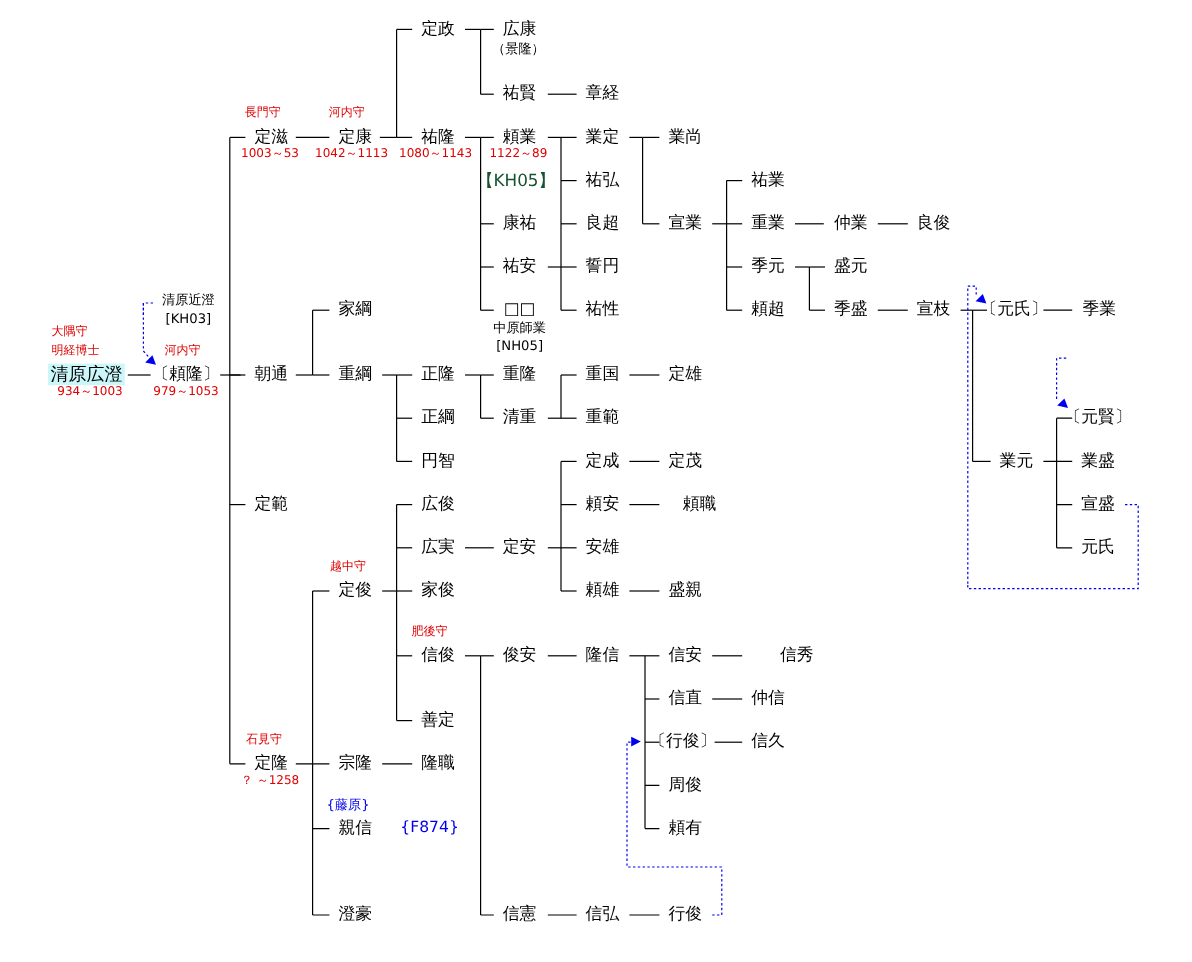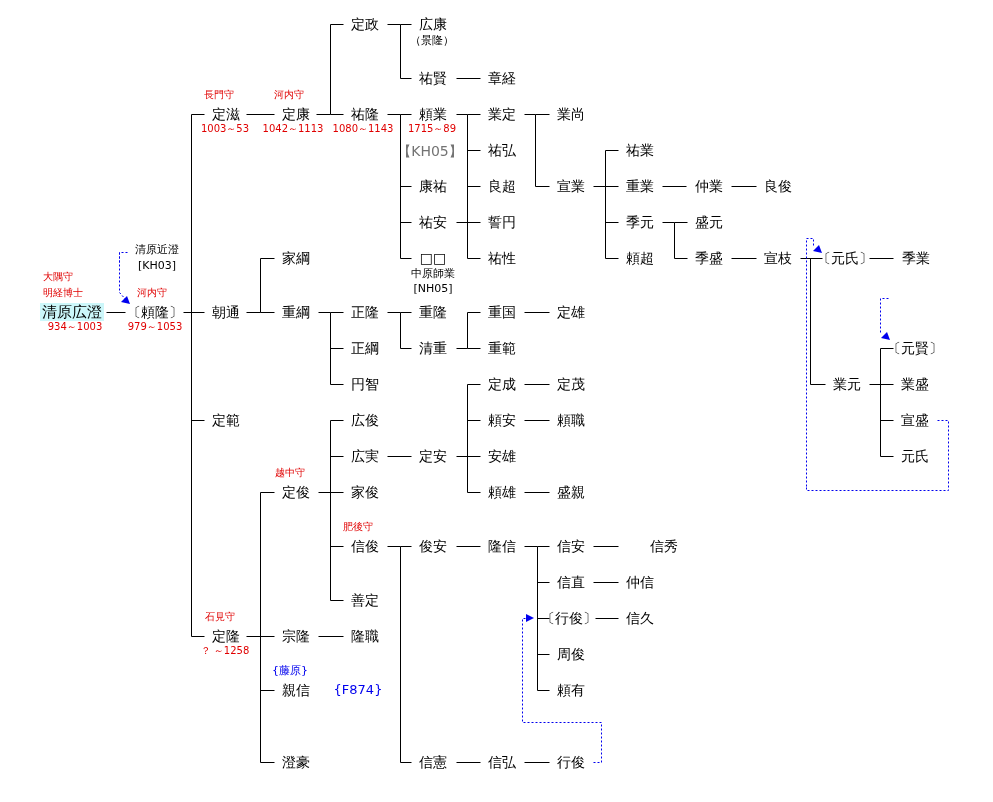--- a/index.html
+++ b/index.html
@@ -5,21 +5,21 @@
   html, body { margin: 0; padding: 0; background: #ffffff; }
   body { width: 993px; height: 802px; position: relative; overflow: hidden;
          font-family: "DejaVu Sans", sans-serif; }
   #canvas { position: absolute; left: 0; top: 0; width: 993px; height: 802px; }
   .n { position: absolute; font-size: 14px; color: #000; white-space: nowrap;
        transform: translate(-50%, -50%); line-height: 16px; }
   .n.hl { background: #ccf7fa; padding: 1px 2px; font-size: 15px; }
   .t { position: absolute; font-size: 10px; color: #e00000; white-space: nowrap;
        transform: translate(-50%, -50%); line-height: 12px; }
   .t.k { color: #000; font-size: 11px; }
-  .t.kr { color: #737373; font-size: 14px; }
+  .t.kr { color: #14532d; font-size: 14px; }
   .t.b { color: #0000ee; font-size: 11px; }
   .t.bb { color: #0000ee; font-size: 13px; }
   svg { position: absolute; left: 0; top: 0; }
 </style>
 </head>
 <body>
 
 <div id="canvas">
   <svg id="lines" width="993" height="802">
       <line x1="106.5" y1="312.5" x2="125.5" y2="312.5" stroke="#000" stroke-width="1"></line>
@@ -205,21 +205,21 @@
   <span class="n" style="left:365px;top:456px">広実</span>
   <span class="n" style="left:365px;top:492px">家俊</span>
   <span class="n" style="left:365px;top:546px">信俊</span>
   <span class="n" style="left:365px;top:600px">善定</span>
   <span class="n" style="left:433px;top:456px">定安</span>
   <span class="n" style="left:502px;top:384px">定成</span>
   <span class="n" style="left:502px;top:420px">頼安</span>
   <span class="n" style="left:502px;top:456px">安雄</span>
   <span class="n" style="left:502px;top:492px">頼雄</span>
   <span class="n" style="left:571px;top:384px">定茂</span>
-  <span class="n" style="left:571px;top:420px">頼職</span>
+  <span class="n" style="left:583px;top:420px">頼職</span>
   <span class="n" style="left:571px;top:492px">盛親</span>
   <span class="n" style="left:433px;top:546px">俊安</span>
   <span class="n" style="left:433px;top:762px">信憲</span>
   <span class="n" style="left:502px;top:546px">隆信</span>
   <span class="n" style="left:502px;top:762px">信弘</span>
   <span class="n" style="left:571px;top:546px">信安</span>
   <span class="n" style="left:571px;top:582px">信直</span>
   <span class="n" style="left:569px;top:618px">〔行俊〕</span>
   <span class="n" style="left:571px;top:654px">周俊</span>
   <span class="n" style="left:571px;top:690px">頼有</span>
@@ -237,21 +237,21 @@
   <span class="t" style="left:75px;top:327px">934～1003</span>
   <span class="t" style="left:152px;top:293px">河内守</span>
   <span class="t" style="left:155px;top:327px">979～1053</span>
   <span class="t k" style="left:157px;top:250px">清原近澄</span>
   <span class="t k" style="left:157px;top:266px">[KH03]</span>
   <span class="t" style="left:219px;top:95px">長門守</span>
   <span class="t" style="left:225px;top:129px">1003～53</span>
   <span class="t" style="left:289px;top:95px">河内守</span>
   <span class="t" style="left:293px;top:129px">1042～1113</span>
   <span class="t" style="left:363px;top:129px">1080～1143</span>
-  <span class="t" style="left:432px;top:129px">1715～89</span>
+  <span class="t" style="left:432px;top:129px">1122～89</span>
   <span class="t kr" style="left:430px;top:151px">【KH05】</span>
   <span class="t k" style="left:432px;top:41px">（景隆）</span>
   <span class="t k" style="left:433px;top:274px">中原師業</span>
   <span class="t k" style="left:433px;top:289px">[NH05]</span>
   <span class="t" style="left:290px;top:473px">越中守</span>
   <span class="t" style="left:358px;top:527px">肥後守</span>
   <span class="t" style="left:220px;top:617px">石見守</span>
   <span class="t" style="left:225px;top:651px">？ ～1258</span>
   <span class="t b" style="left:290px;top:671px">{藤原}</span>
   <span class="t bb" style="left:358px;top:690px">{F874}</span>

